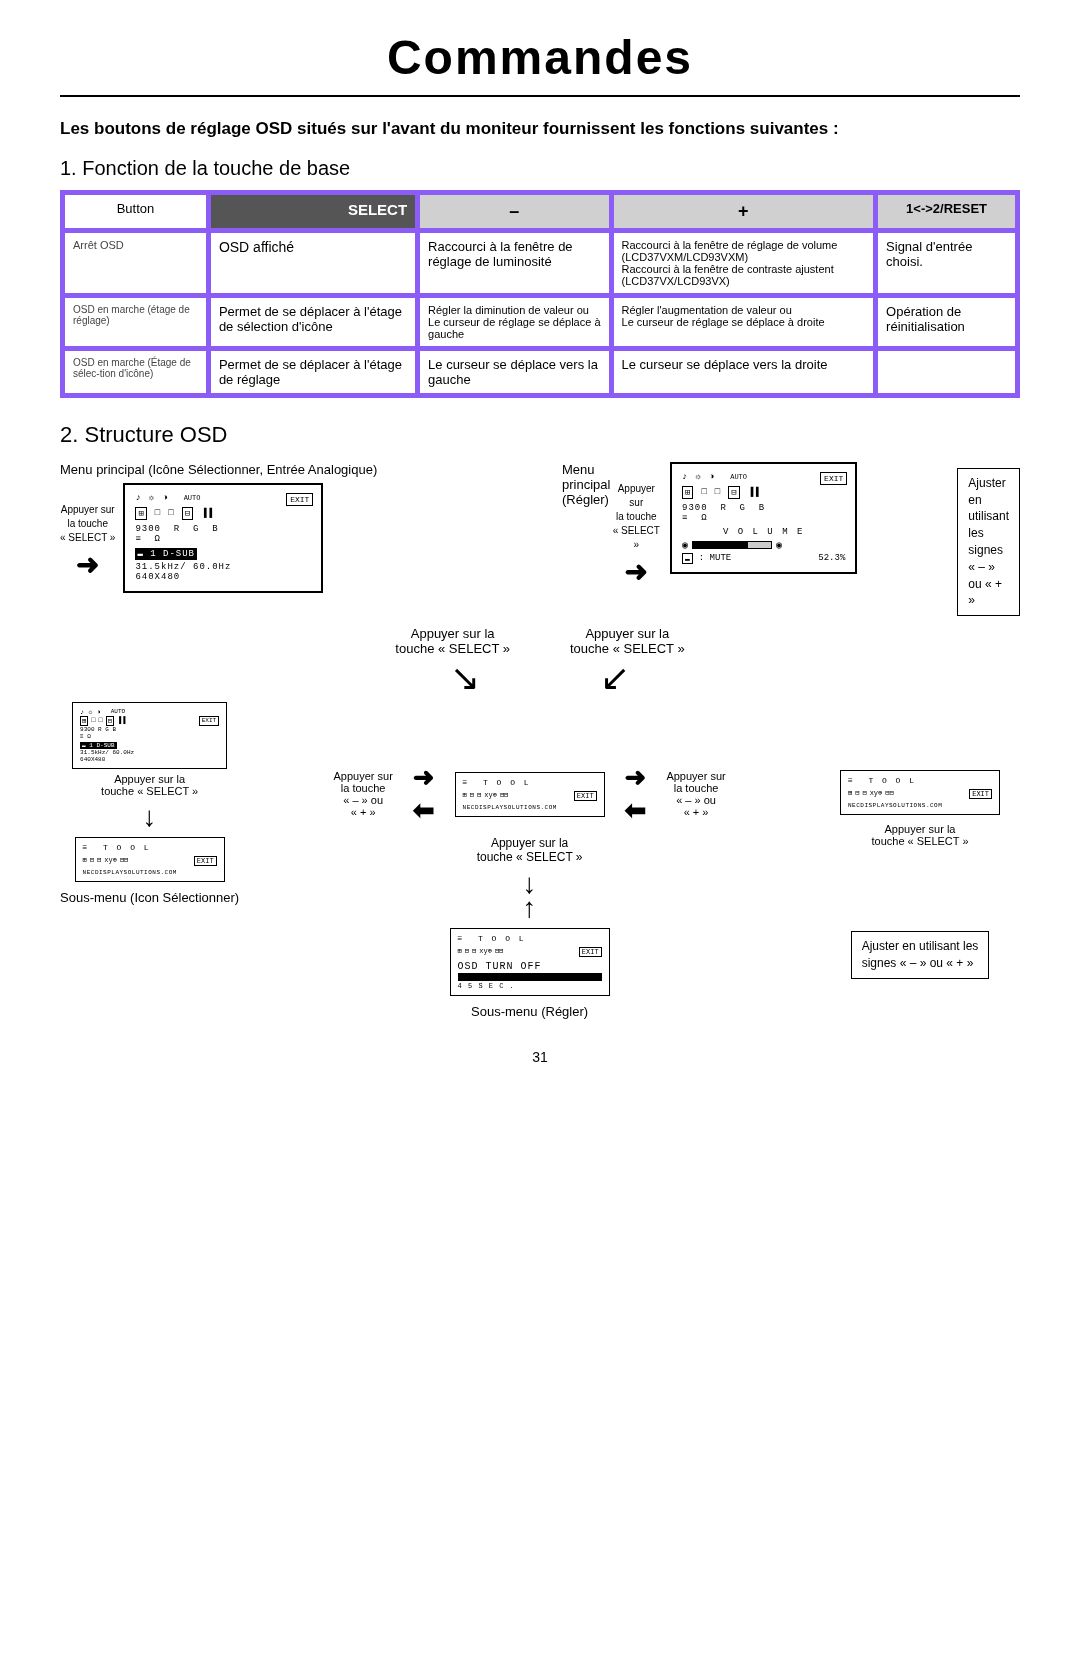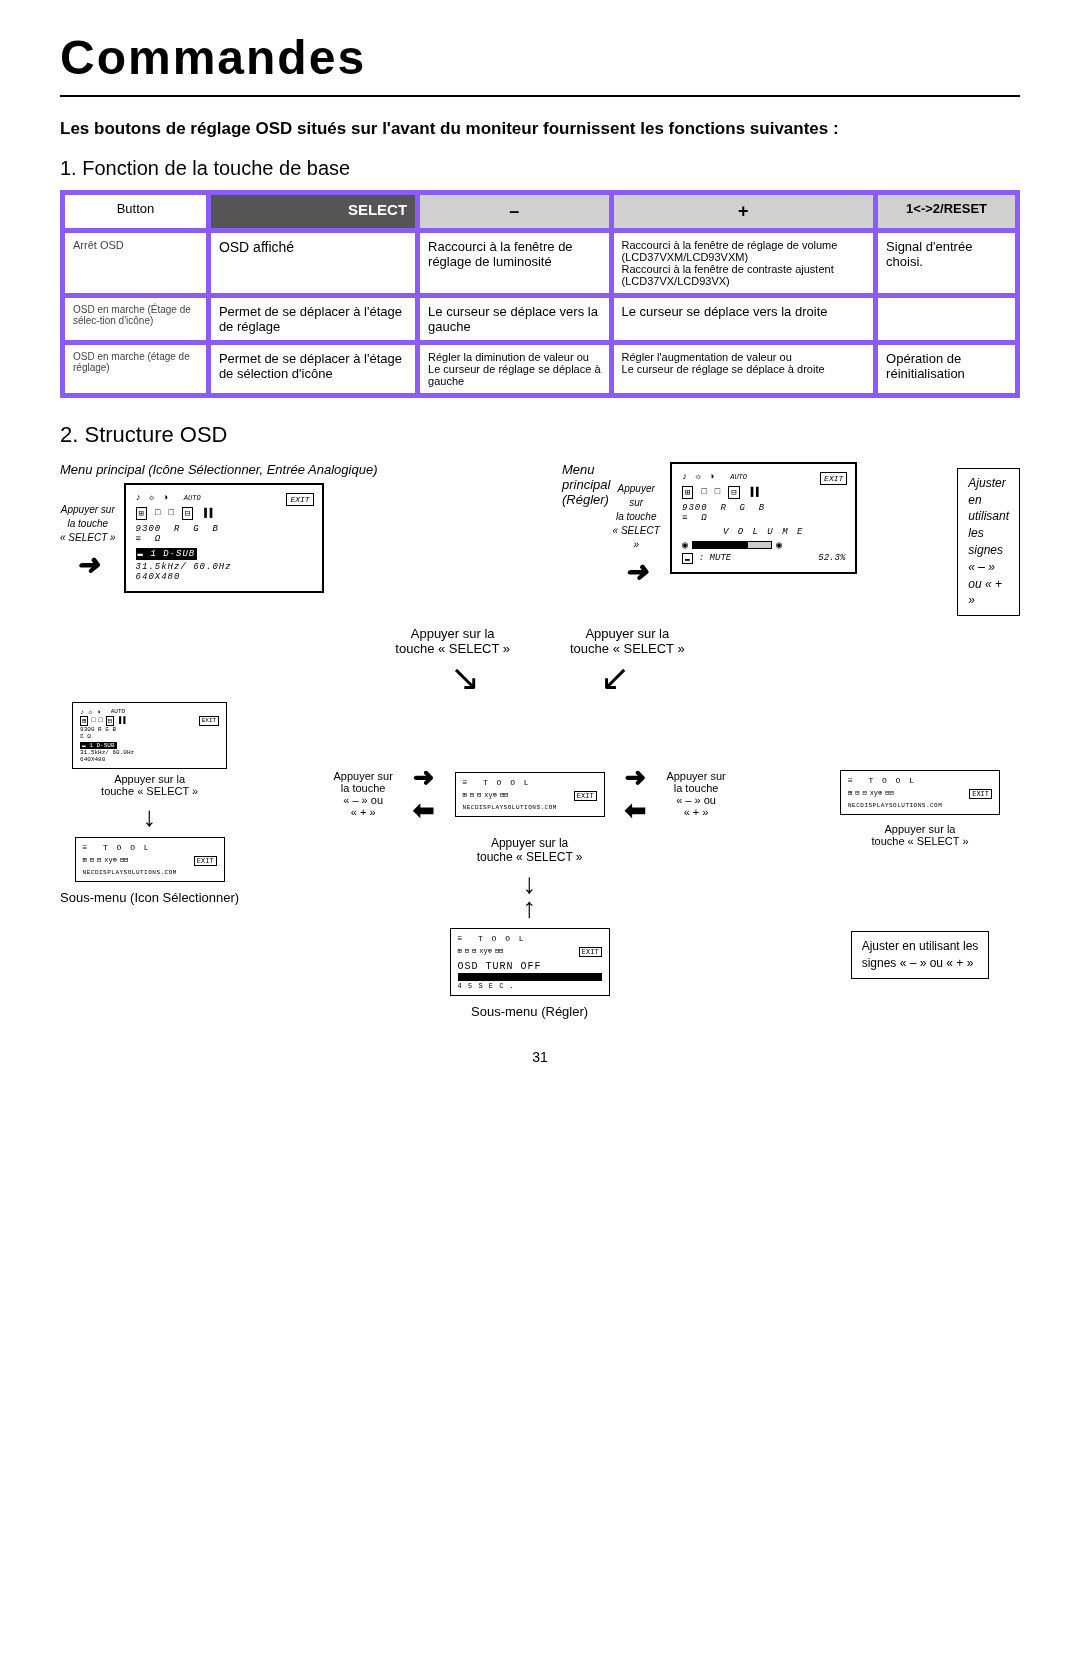--- a/index.html
+++ b/index.html
@@ -7,21 +7,21 @@
       font-family: Arial, Helvetica, sans-serif;
       background: #fff;
       color: #000;
       width: 1080px;
       min-height: 1669px;
       padding: 30px 60px 40px 60px;
     }
 
     
     .page-title {
-      text-align: left;
+      text-align: center;
       font-size: 48px;
       font-weight: 900;
       letter-spacing: 2px;
       padding-bottom: 10px;
       border-bottom: 2px solid #000;
       margin-bottom: 20px;
     }
 
     
     .intro-text {
@@ -254,42 +254,42 @@
   <tbody>
     <tr>
       <td>Arrêt OSD</td>
       <td class="main-cell">OSD affiché</td>
       <td>Raccourci à la fenêtre de réglage de luminosité</td>
       <td style="font-size:11px;white-space:pre-line;">Raccourci à la fenêtre de réglage de volume (LCD37VXM/LCD93VXM)
 Raccourci à la fenêtre de contraste ajustent (LCD37VX/LCD93VX)</td>
       <td>Signal d'entrée choisi.</td>
     </tr>
     <tr>
-      <td style="font-size:10px;">OSD en marche (Étage de sélec-tion d'icône)</td>
-      <td>Permet de se déplacer à l'étage de réglage</td>
-      <td>Le curseur se déplace vers la gauche</td>
-      <td>Le curseur se déplace vers la droite</td>
-      <td></td>
-    </tr>
-    <tr>
       <td style="font-size:10px;">OSD en marche (étage de réglage)</td>
       <td>Permet de se déplacer à l'étage de sélection d'icône</td>
       <td style="font-size:11px;white-space:pre-line;">Régler la diminution de valeur ou
 Le curseur de réglage se déplace à gauche</td>
       <td style="font-size:11px;white-space:pre-line;">Régler l'augmentation de valeur ou
 Le curseur de réglage se déplace à droite</td>
       <td>Opération de réinitialisation</td>
     </tr>
+    <tr>
+      <td style="font-size:10px;">OSD en marche (Étage de sélec-tion d'icône)</td>
+      <td>Permet de se déplacer à l'étage de réglage</td>
+      <td>Le curseur se déplace vers la gauche</td>
+      <td>Le curseur se déplace vers la droite</td>
+      <td></td>
+    </tr>
   </tbody>
 </table>
 
 <div class="osd-structure">
   <h2 class="osd-section-title">2. Structure OSD</h2>
 
-  <div style="display:flex; gap:44px; align-items:flex-start; margin-bottom:10px;font-style:italic;">
+  <div style="display:flex; gap:44px; align-items:flex-start; margin-bottom:10px;">
 
     <div style="display:flex;flex-direction:column;align-items:flex-start; flex:1;">
       <div class="menu-block-title">Menu principal (Icône Sélectionner, Entrée Analogique)</div>
       <div style="display:flex; align-items:flex-start; gap:8px;">
 
         <div style="display:flex;flex-direction:column;align-items:center;gap:3px;margin-top:20px;">
           <div class="appuyer-small" style="font-size:10px;text-align:center;">Appuyer sur<br>la touche<br>« SELECT »</div>
           <div style="font-size:28px;font-weight:900;">➜</div>
         </div>
 

